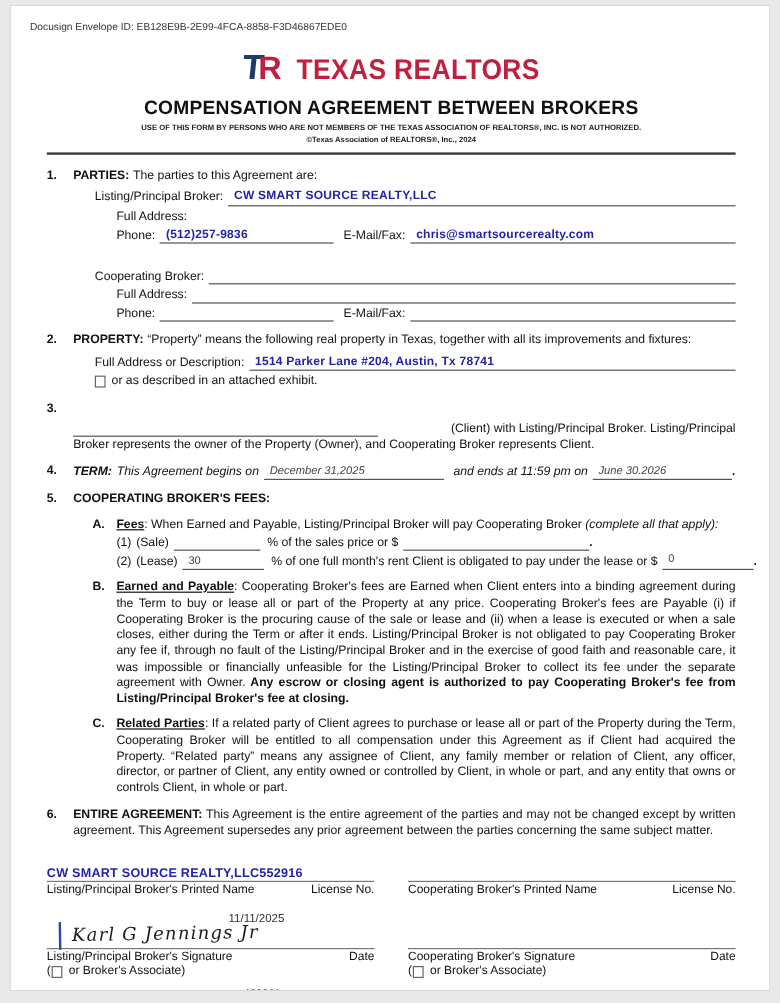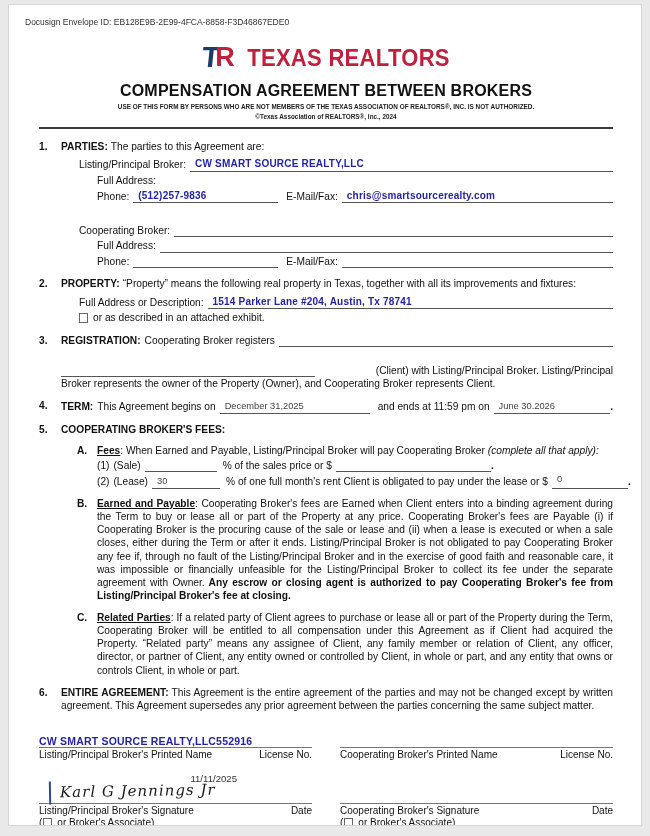--- a/index.html
+++ b/index.html
@@ -145,37 +145,32 @@
       <div class="fline in1" style="align-items:center;">
         <span class="cb"></span>
         <span>or as described in an attached exhibit.</span>
       </div>
     </div>
   </div>
 
   <div class="sec">
     <span class="num">3.</span>
     <div class="bd">
-      <div class="fline" style="margin-top:0;">
-        <span class="b lbl">REGISTRATION:</span>
-        <span class="lbl">Cooperating Broker registers</span>
-        <span class="blank"></span>
-      </div>
       <div class="fline" style="margin-top:17px;">
         <span class="blank bfix" style="width:46%;"></span>
         <span style="flex:1; text-align:right; white-space:nowrap;">(Client)  with  Listing/Principal  Broker.  Listing/Principal</span>
       </div>
       <div>Broker represents the owner of the Property (Owner), and Cooperating Broker represents Client.</div>
     </div>
   </div>
 
   <div class="sec">
     <span class="num">4.</span>
     <div class="bd">
-      <div class="fline" style="margin-top:0;">
+      <div class="fline" style="margin-top:0;font-style:italic;">
         <span class="b lbl">TERM:</span>
         <span class="lbl">This Agreement begins on</span>
         <span class="blank bfix" style="width:150px;"><span class="filled">December 31,2025</span></span>
         <span class="lbl" style="padding-left:8px;">and ends at 11:59 pm on</span>
         <span class="blank"><span class="filled">June 30.2026</span></span>
         <span class="b">.</span>
       </div>
     </div>
   </div>
 

